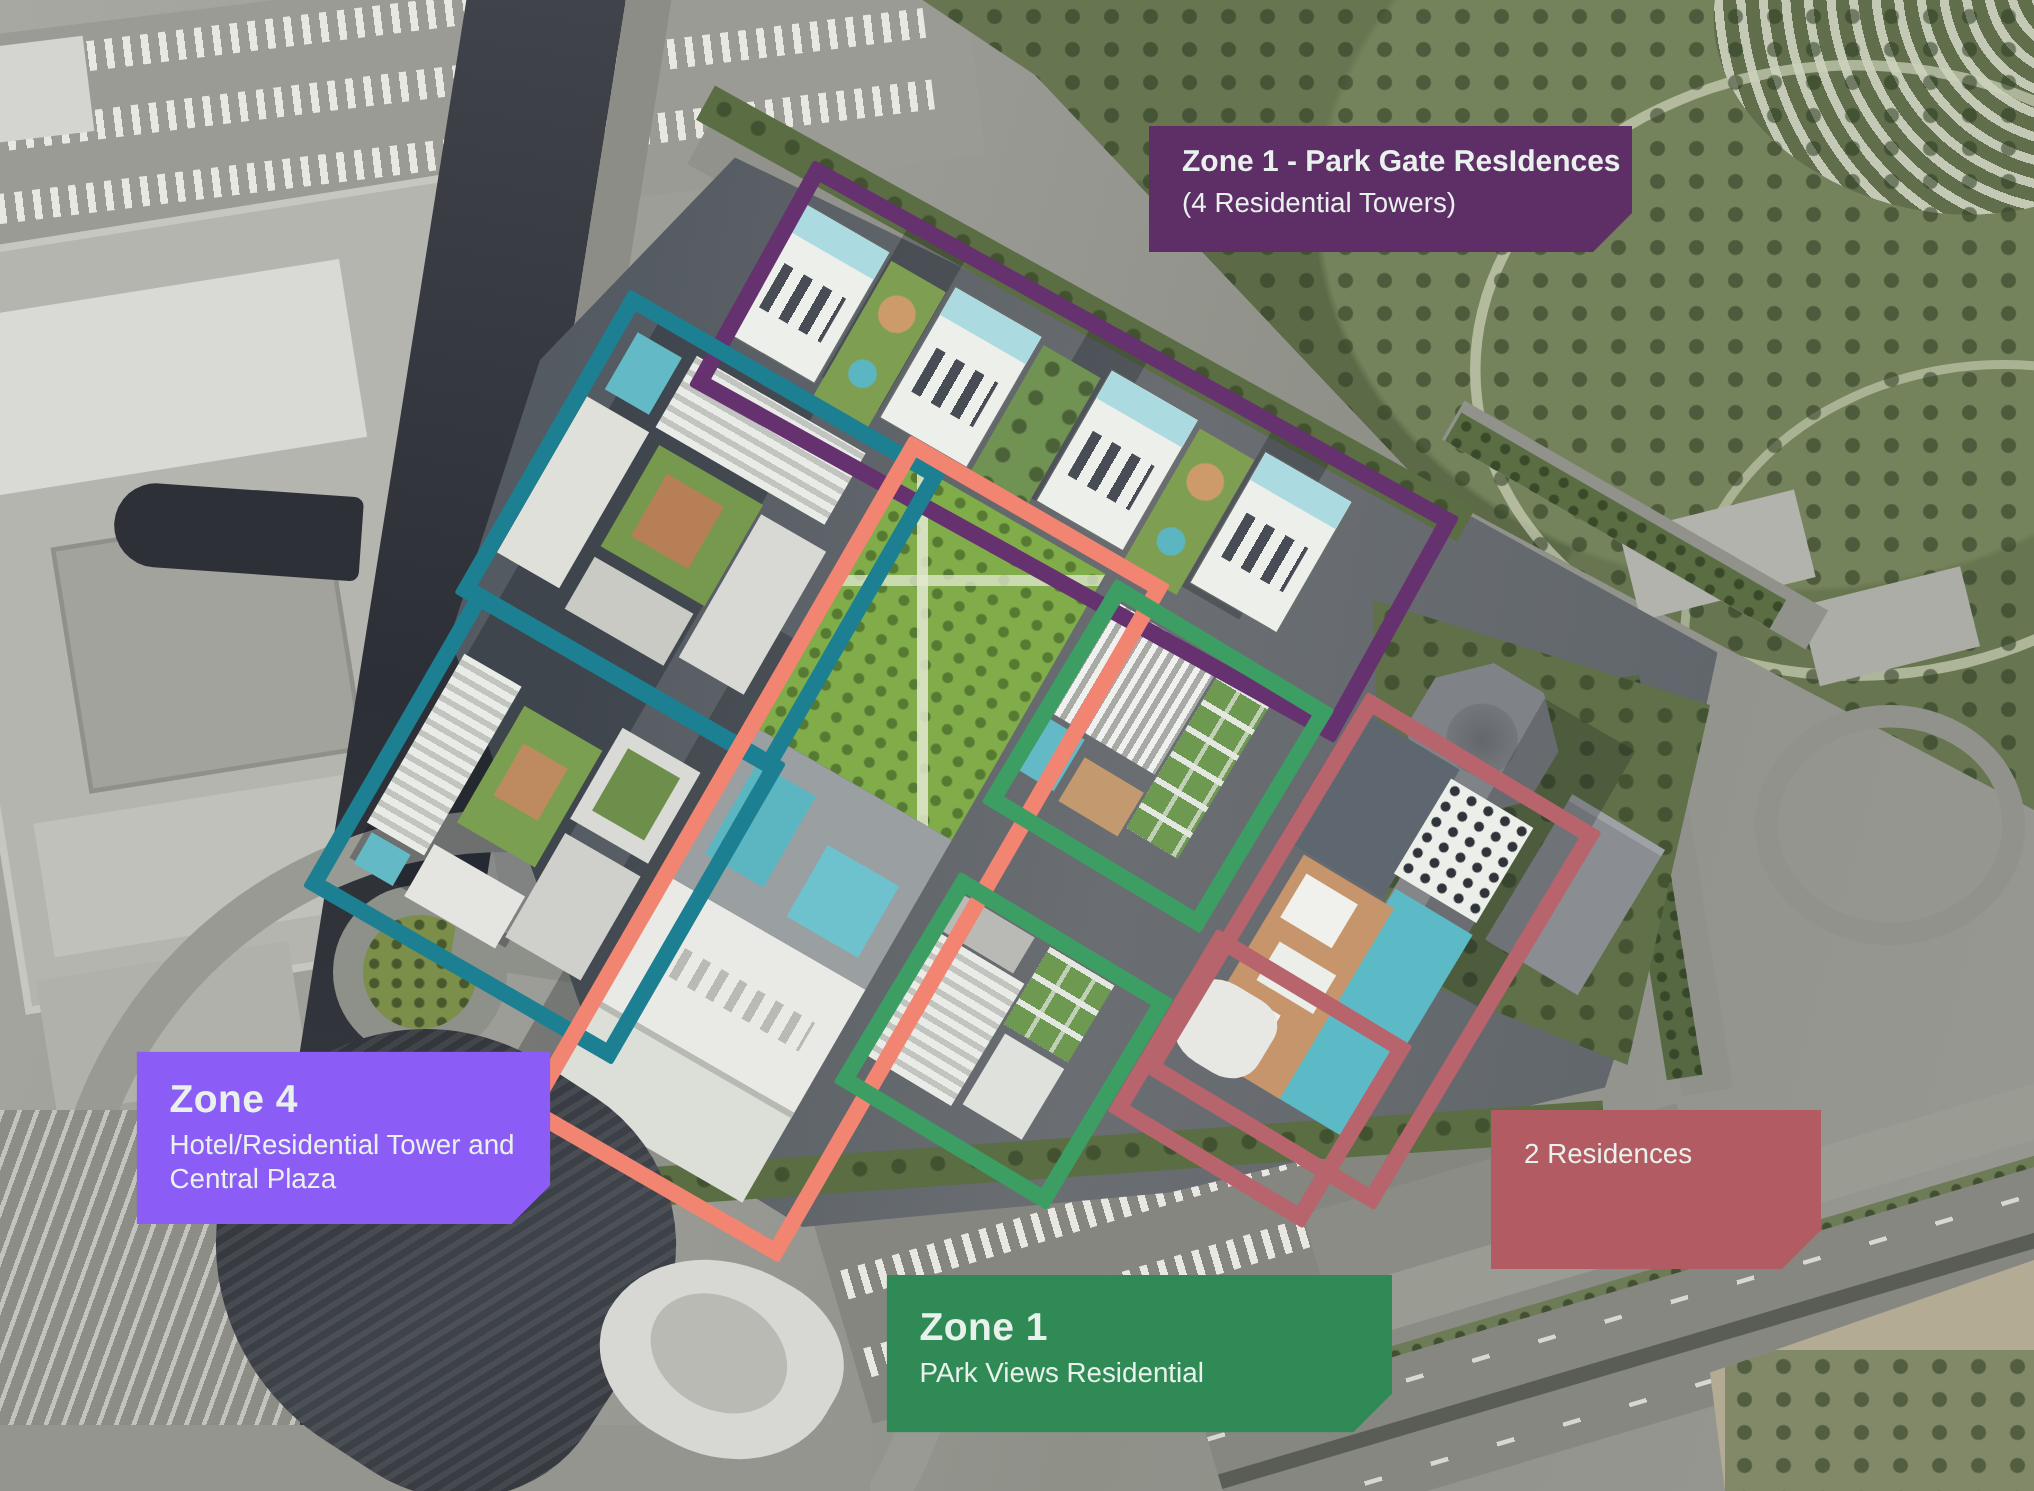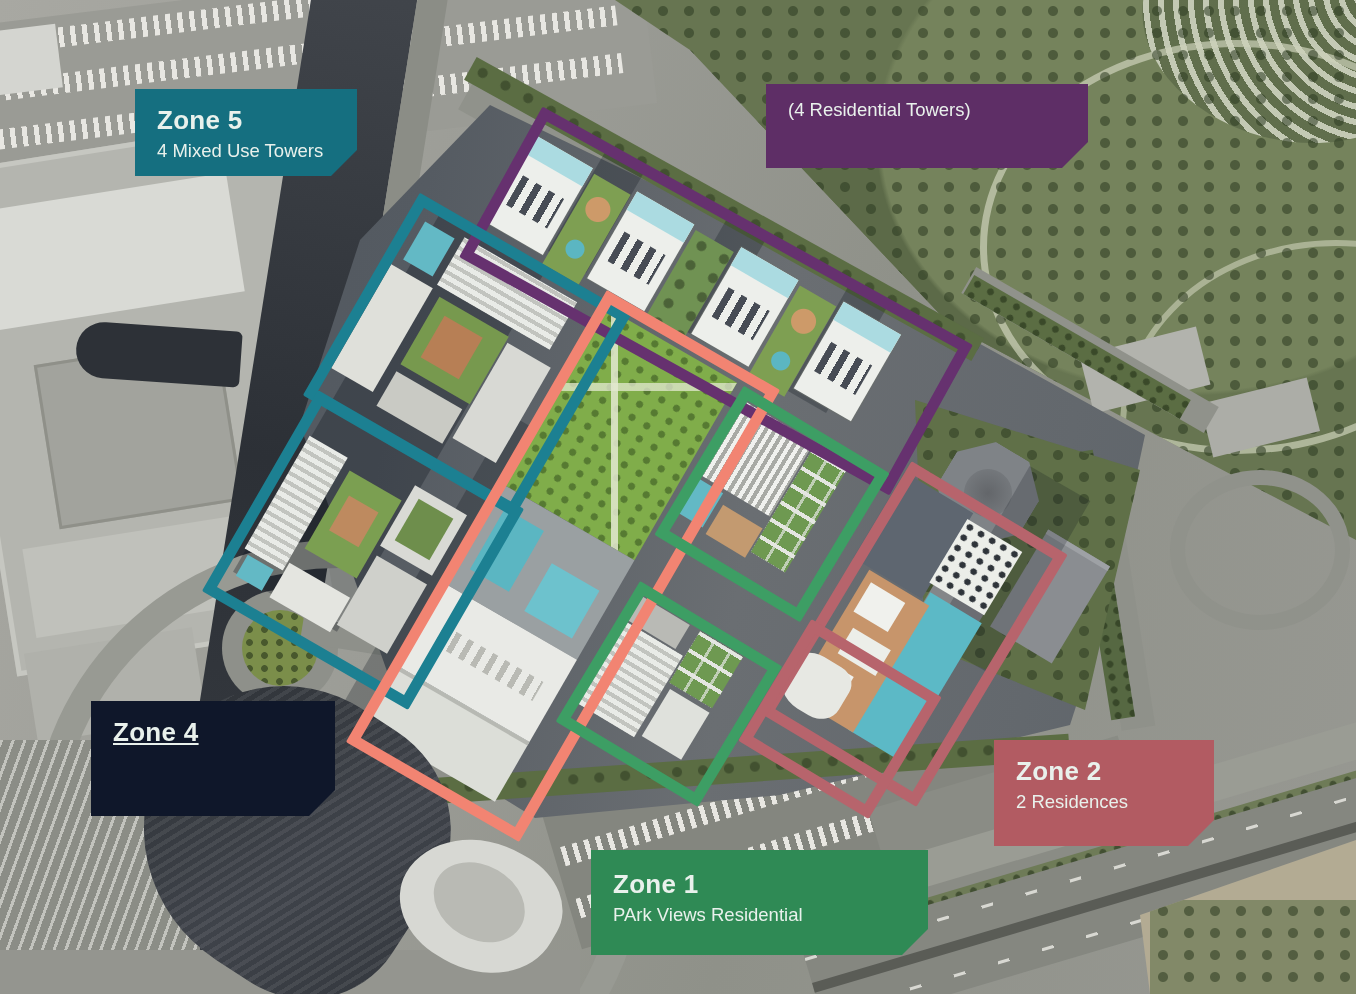--- a/index.html
+++ b/index.html
@@ -225,35 +225,32 @@
 
   <div class="zone-outline r29" style="left: 470px; top: 215px; width: 470px; height: 150px; border-color: rgb(102, 49, 111);"></div>
   <div class="zone-outline r30" style="left: 345px; top: 238px; width: 222px; height: 212px; border-color: rgb(28, 128, 146);"></div>
   <div class="zone-outline r30" style="left: 244px; top: 434px; width: 216px; height: 210px; border-color: rgb(28, 128, 146);"></div>
   <div class="zone-outline r30" style="left: 463px; top: 305px; width: 178px; height: 500px; border-color: rgb(242, 132, 114);"></div>
   <div class="zone-outline r31" style="left: 687px; top: 417px; width: 148px; height: 152px; border-color: rgb(61, 158, 100);"></div>
   <div class="zone-outline r31" style="left: 586px; top: 612px; width: 144px; height: 142px; border-color: rgb(61, 158, 100);"></div>
   <div class="zone-outline r31" style="left: 823px; top: 487px; width: 160px; height: 272px; border-color: rgb(183, 100, 108);"></div>
   <div class="zone-outline r31" style="left: 764px; top: 648px; width: 130px; height: 120px; border-color: rgb(183, 100, 108);"></div>
 
-  <div class="tag" style="left: 135px; top: 89px; width: 222px; height: 87px; background-color: rgb(21, 111, 128);">
-    <div class="tag-title">Zone 5</div>
-    <div class="tag-sub">4 Mixed Use Towers</div>
-  </div>
 
   <div class="tag" style="left: 766px; top: 84px; width: 322px; height: 84px; padding-top: 12px; background-color: rgb(94, 46, 102);">
+    <div class="tag-title t-sm">Zone 1 - Park Gate ResIdences</div>
     <div class="tag-sub">(4 Residential Towers)</div>
   </div>
 
-  <div class="tag" style="left: 91px; top: 701px; width: 244px; height: 115px; background-color: #0f172a; text-decoration: underline;">
+  <div class="tag" style="left: 91px; top: 701px; width: 276px; height: 115px; background-color: #8b5cf6;">
     <div class="tag-title">Zone 4</div>
+    <div class="tag-sub">Hotel/Residential Tower and Central Plaza</div>
   </div>
 
   <div class="tag" style="left: 994px; top: 740px; width: 220px; height: 106px; background-color: rgb(178, 91, 98);">
-    <div class="tag-title">Zone 2</div>
     <div class="tag-sub">2 Residences</div>
   </div>
 
   <div class="tag" style="left: 591px; top: 850px; width: 337px; height: 105px; padding-top: 18px; background-color: rgb(47, 138, 85);">
     <div class="tag-title">Zone 1</div>
     <div class="tag-sub">PArk Views Residential</div>
   </div>
 
 </div>
 

